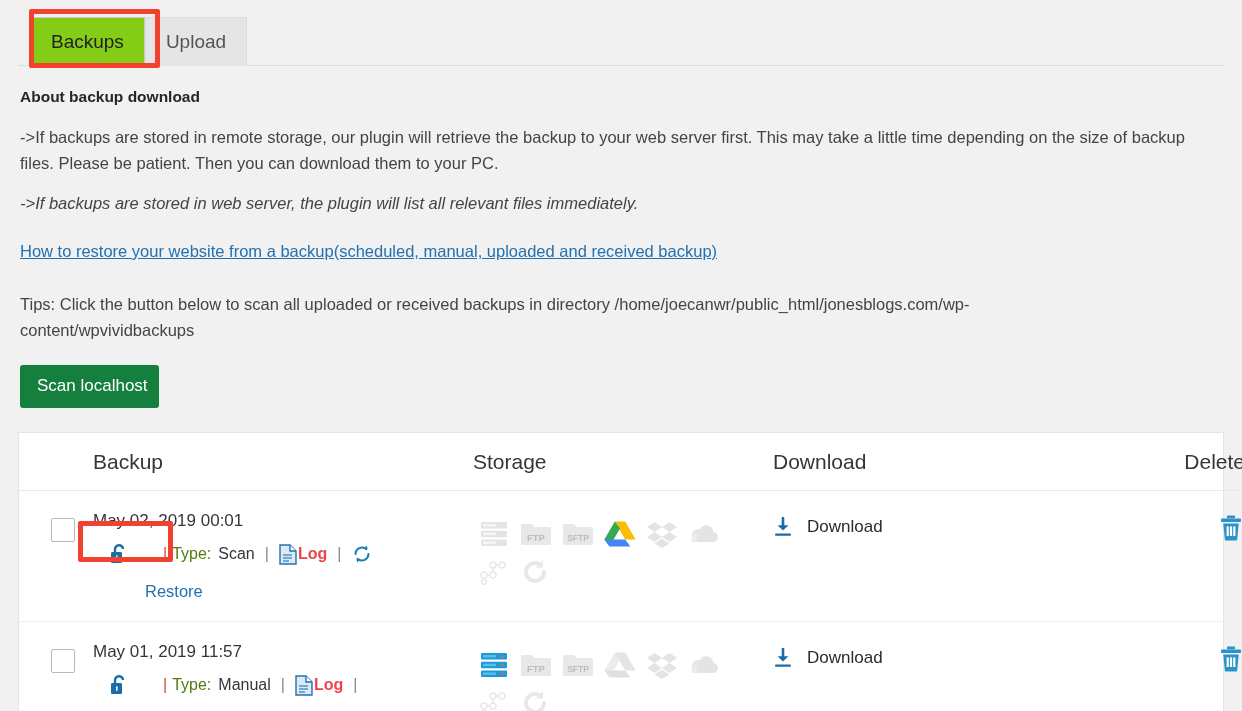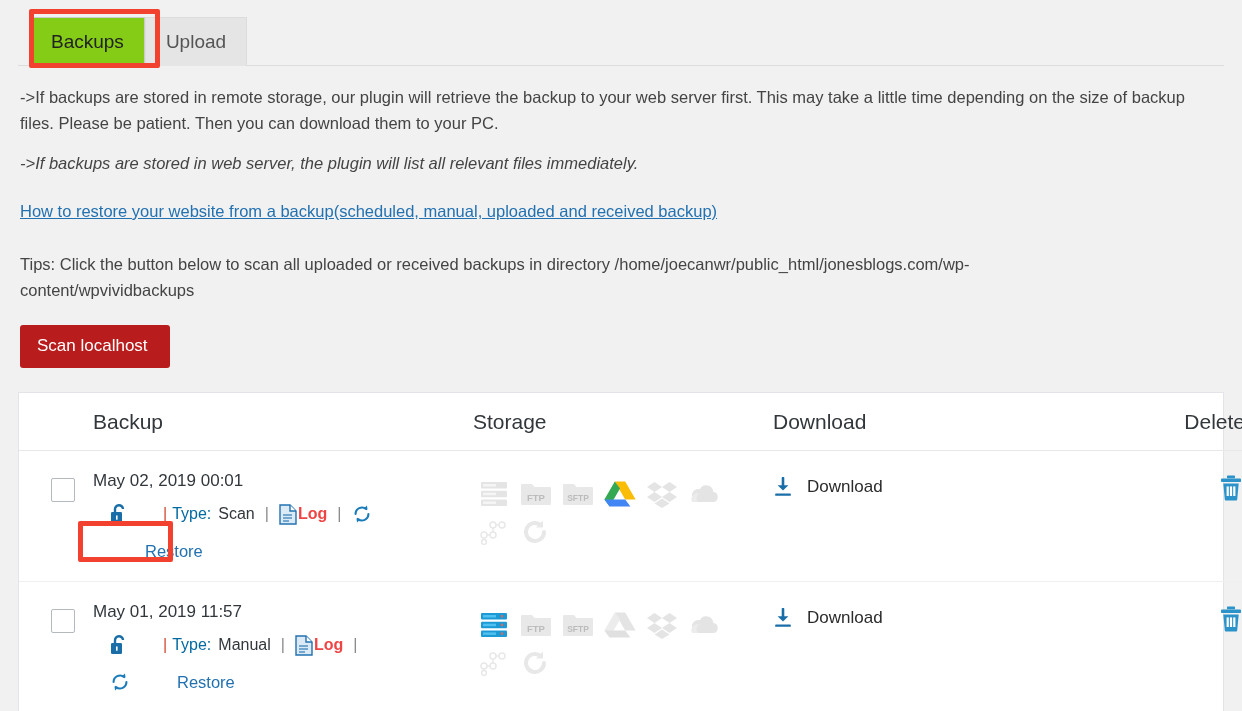--- a/index.html
+++ b/index.html
@@ -91,26 +91,26 @@
   .tips {
     font-size: 16.5px;
     color: #444;
     line-height: 26px;
     margin: 30px 2px 0 2px;
     max-width: 1040px;
   }
   .scan-btn {
     margin: 22px 2px 0 2px;
     display: inline-block;
-    background: #b91c1c;
+    background: #15803d;
     color: #fff;
     font-size: 17px;
     border: none;
     border-radius: 3px;
-    padding: 11px 22px 12px 17px;
+    padding: 11px 11px 12px 17px;
     cursor: pointer;
     font-family: "Liberation Sans", sans-serif;
   }
 
   
   .table-wrap {
     margin: 24px 18px 0 18px;
     background: #fff;
     border: 1px solid #e2e4e7;
     border-bottom: none;
@@ -156,21 +156,21 @@
   .bk-meta {
     margin-top: 10px;
     display: flex;
     align-items: center;
     font-size: 16px;
     color: #32373c;
     height: 26px;
   }
   .bk-meta .sep { color: #d24a32; margin: 0 5px 0 34px; }
   .bk-meta .sep2 { color: #8a8a8a; margin: 0 10px; }
-  .bk-meta .lbl { color: #0369a1; margin-right: 7px; }
+  .bk-meta .lbl { color: #4d7c0f; margin-right: 7px; }
   .bk-meta .val { color: #32373c; }
   .bk-meta .log {
     color: #ef4444; cursor: pointer; margin-left: 1px; font-weight: bold;
   }
   .restore-row {
     margin-top: 10px;
     display: flex;
     align-items: center;
     height: 28px;
   }
@@ -215,20 +215,21 @@
     <div class="tab active">
       <span>Backups</span>
     </div>
     <div class="tab inactive">
       <span>Upload</span>
     </div>
   </div>
   <div class="hl hl-tab"></div>
 
   <div class="content">
+    <div class="about-title">About backup download</div>
     <div class="para">-&gt;If backups are stored in remote storage, our plugin will retrieve the backup to your web server first. This may take a little time depending on the size of backup files. Please be patient. Then you can download them to your PC.</div>
     <div class="para tight">-&gt;If backups are stored in web server, the plugin will list all relevant files immediately.</div>
     <a class="restore-link" href="#">How to restore your website from a backup(scheduled, manual, uploaded and received backup)</a>
     <div class="tips">Tips: Click the button below to scan all uploaded or received backups in directory /home/joecanwr/public_html/jonesblogs.com/wp-content/wpvividbackups</div>
     <button class="scan-btn">Scan localhost</button>
   </div>
 
   <div class="table-wrap">
     <table class="tbl">
       <colgroup>

